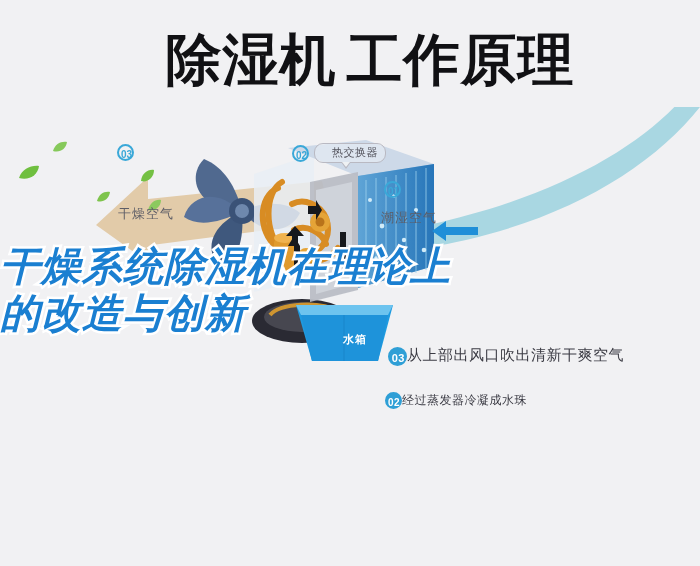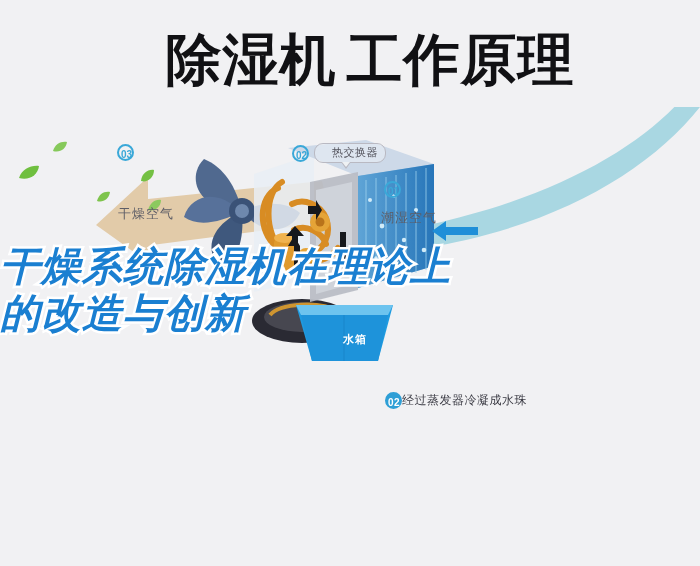--- a/index.html
+++ b/index.html
@@ -267,20 +267,23 @@
     </div>
 
     <div class="co-01-badge">
       <span class="badge">01</span>
     </div>
     <div class="co-01-text">潮湿空气</div>
 
     <div class="co-r02">
       <span class="badge filled">02</span><span class="ctext" style="font-size:12px;">经过蒸发器冷凝成水珠</span>
     </div>
+    <div class="co-r03">
+      <span class="badge filled">03</span><span class="ctext" style="font-size:15px;">从上部出风口吹出清新干爽空气</span>
+    </div>
 
   </div>
 
   <div class="overlay-title">
     <span class="ov-line">
       <span class="ov-stroke">干燥系统除湿机在理论上</span>
       <span class="ov-fill">干燥系统除湿机在理论上</span>
     </span>
     <span class="ov-line">
       <span class="ov-stroke">的改造与创新</span>

